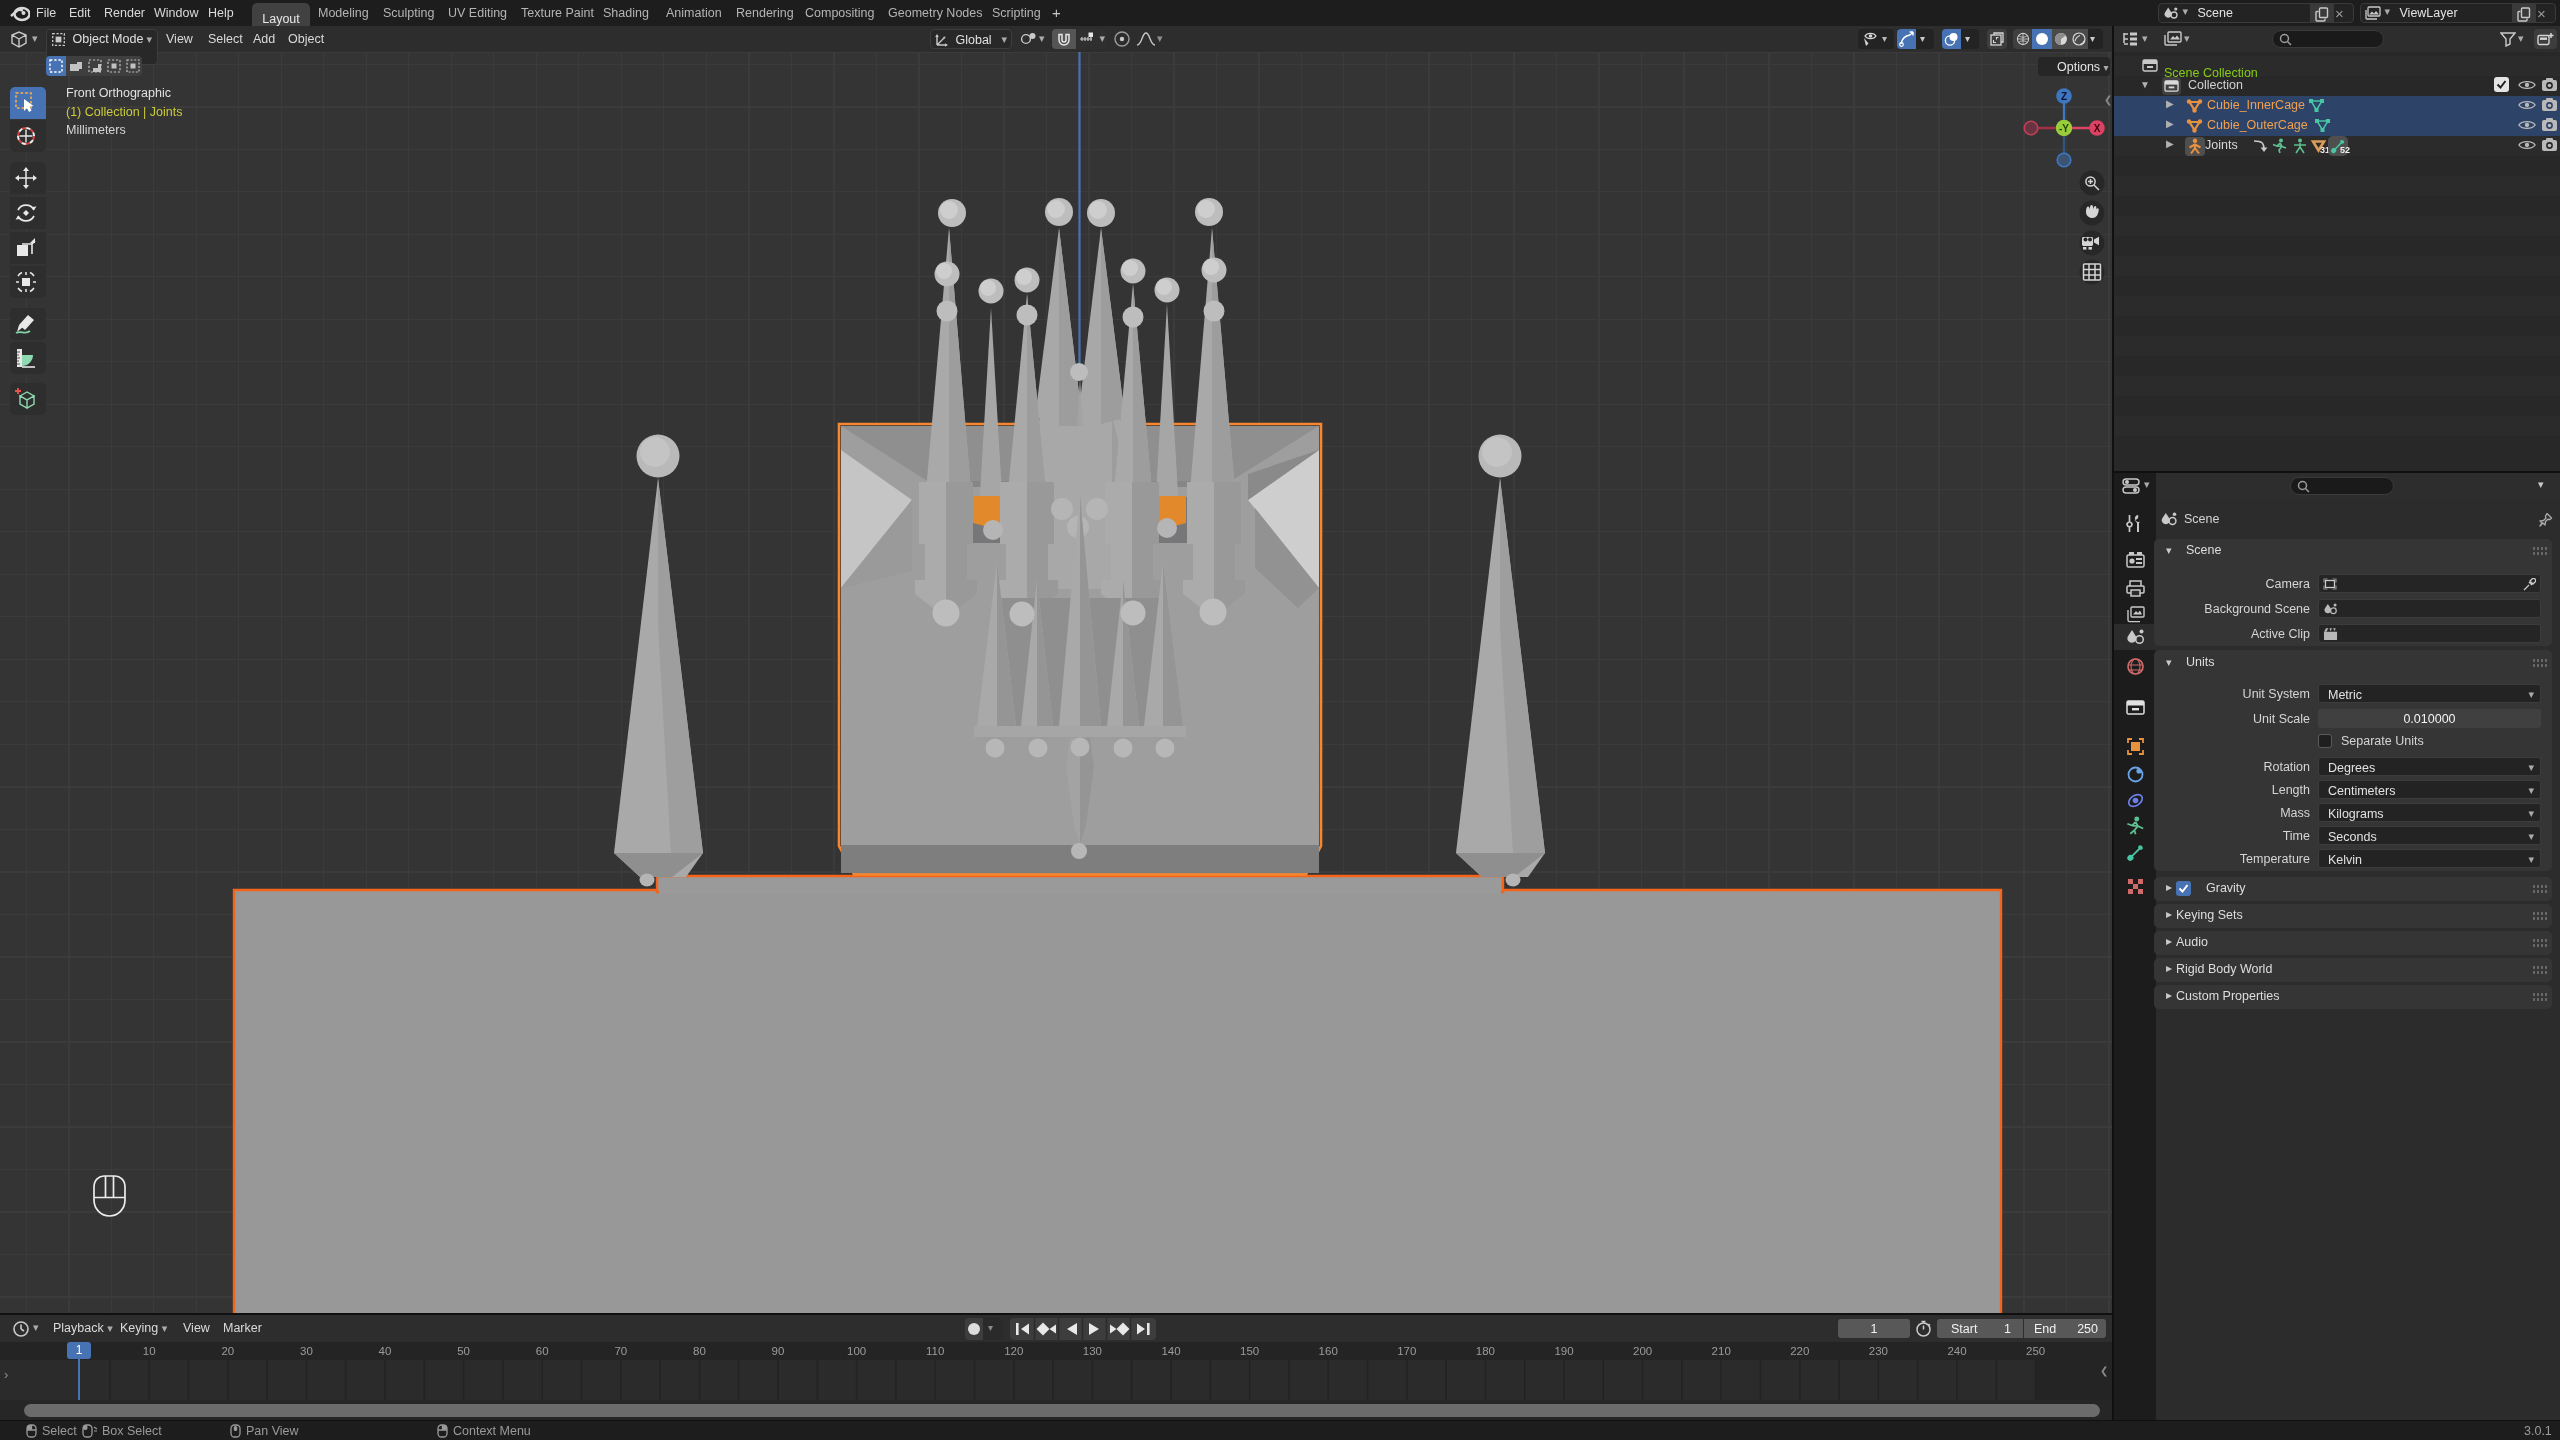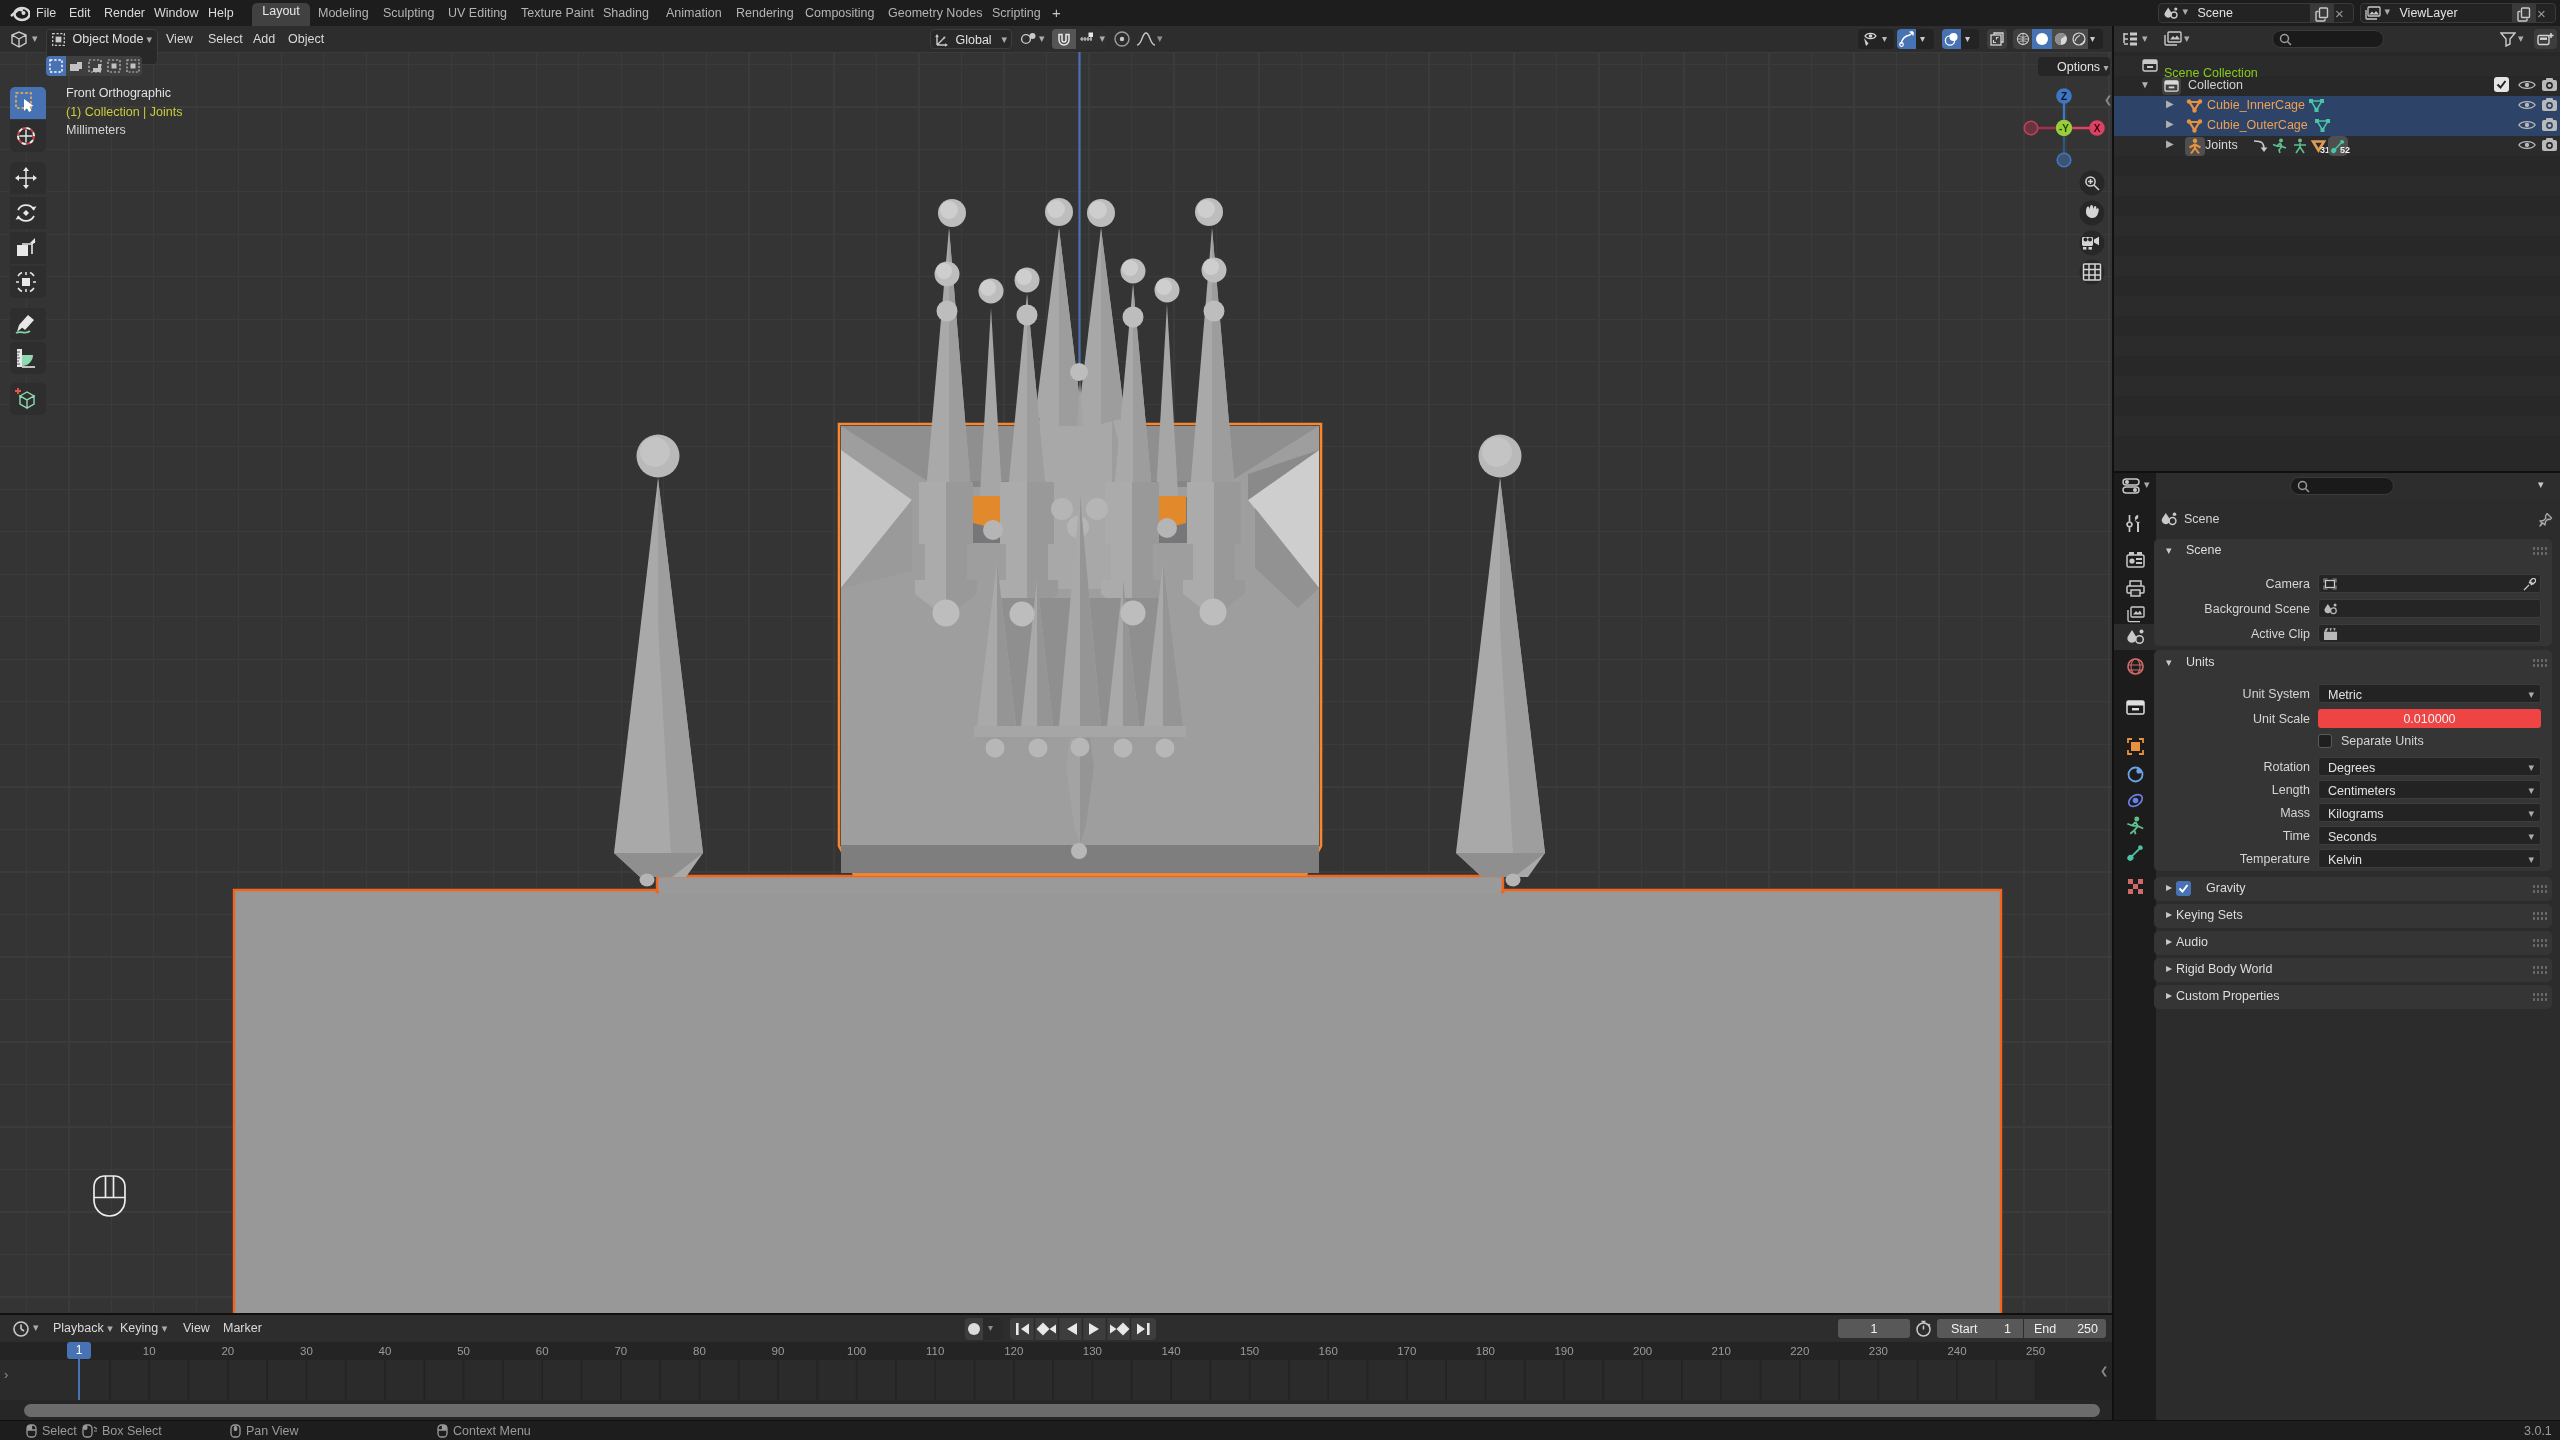--- a/index.html
+++ b/index.html
@@ -42,21 +42,21 @@
     <ellipse cx="12" cy="10" rx="7.5" ry="6" fill="none" stroke="#d9d9d9" stroke-width="2.4"></ellipse>
     <circle cx="13.5" cy="9" r="2" fill="#d9d9d9"></circle>
     <path d="M1,12 L8.5,5.5 L13,6.5" fill="none" stroke="#d9d9d9" stroke-width="2.4"></path>
   </svg>
   <div class="abs menu" style="left:36px;top:6px">File</div>
   <div class="abs menu" style="left:69px;top:6px">Edit</div>
   <div class="abs menu" style="left:104px;top:6px">Render</div>
   <div class="abs menu" style="left:154px;top:6px">Window</div>
   <div class="abs menu" style="left:208px;top:6px">Help</div>
   <div class="abs" style="left:254px;top:0;width:2px;height:26px"></div>
-  <div class="abs" style="left:252px;top:3px;width:58px;height:23px;background:#414141;border-radius:5px 5px 0 0;color:#e8e8e8;text-align:center;padding-top:1px">Layout</div>
+  <div class="abs" style="left:252px;top:3px;width:58px;height:23px;background:#414141;border-radius:5px 5px 0 0;color:#e8e8e8;text-align:center;padding-top:9px">Layout</div>
   <div class="abs tab" style="left:318px;top:6px">Modeling</div>
   <div class="abs tab" style="left:383px;top:6px">Sculpting</div>
   <div class="abs tab" style="left:448px;top:6px">UV Editing</div>
   <div class="abs tab" style="left:521px;top:6px">Texture Paint</div>
   <div class="abs tab" style="left:603px;top:6px">Shading</div>
   <div class="abs tab" style="left:666px;top:6px">Animation</div>
   <div class="abs tab" style="left:736px;top:6px">Rendering</div>
   <div class="abs tab" style="left:805px;top:6px">Compositing</div>
   <div class="abs tab" style="left:888px;top:6px">Geometry Nodes</div>
   <div class="abs tab" style="left:992px;top:6px">Scripting</div>
@@ -823,21 +823,21 @@
     </svg>
   </div>
 
   <div class="abs" style="left:40px;top:177px;width:398px;height:221px;background:#353535;border-radius:5px"></div>
   <span class="abs" style="left:52px;top:183px;color:#c9c9c9;font-size:11px">▾</span>
   <div class="abs" style="left:72px;top:182px;color:#dedede">Units</div>
   <div class="abs dots" style="left:418px;top:185px"></div>
   <div class="abs lbl" style="left:0;top:214px;width:196px">Unit System</div>
   <div class="drop" style="left:204px;top:211px;width:223px"><span style="margin-left:9px">Metric</span><span class="dchev">▾</span></div>
   <div class="abs lbl" style="left:0;top:239px;width:196px">Unit Scale</div>
-  <div class="abs" style="left:204px;top:236px;width:223px;height:19px;background:#ef4444;border-radius:3px;text-align:center;color:#f2f2f2;padding-top:3px">0.010000</div>
+  <div class="abs" style="left:204px;top:236px;width:223px;height:19px;background:#404040;border-radius:3px;text-align:center;color:#f2f2f2;padding-top:3px">0.010000</div>
   <div class="abs" style="left:204px;top:261px;width:14px;height:14px;background:#1f1f1f;border:1px solid #5a5a5a;border-radius:3px"></div>
   <div class="abs" style="left:227px;top:261px;color:#d5d5d5">Separate Units</div>
   <div class="abs lbl" style="left:0;top:287px;width:196px">Rotation</div>
   <div class="drop" style="left:204px;top:284px;width:223px"><span style="margin-left:9px">Degrees</span><span class="dchev">▾</span></div>
   <div class="abs lbl" style="left:0;top:310px;width:196px">Length</div>
   <div class="drop" style="left:204px;top:307px;width:223px"><span style="margin-left:9px">Centimeters</span><span class="dchev">▾</span></div>
   <div class="abs lbl" style="left:0;top:333px;width:196px">Mass</div>
   <div class="drop" style="left:204px;top:330px;width:223px"><span style="margin-left:9px">Kilograms</span><span class="dchev">▾</span></div>
   <div class="abs lbl" style="left:0;top:356px;width:196px">Time</div>
   <div class="drop" style="left:204px;top:353px;width:223px"><span style="margin-left:9px">Seconds</span><span class="dchev">▾</span></div>

